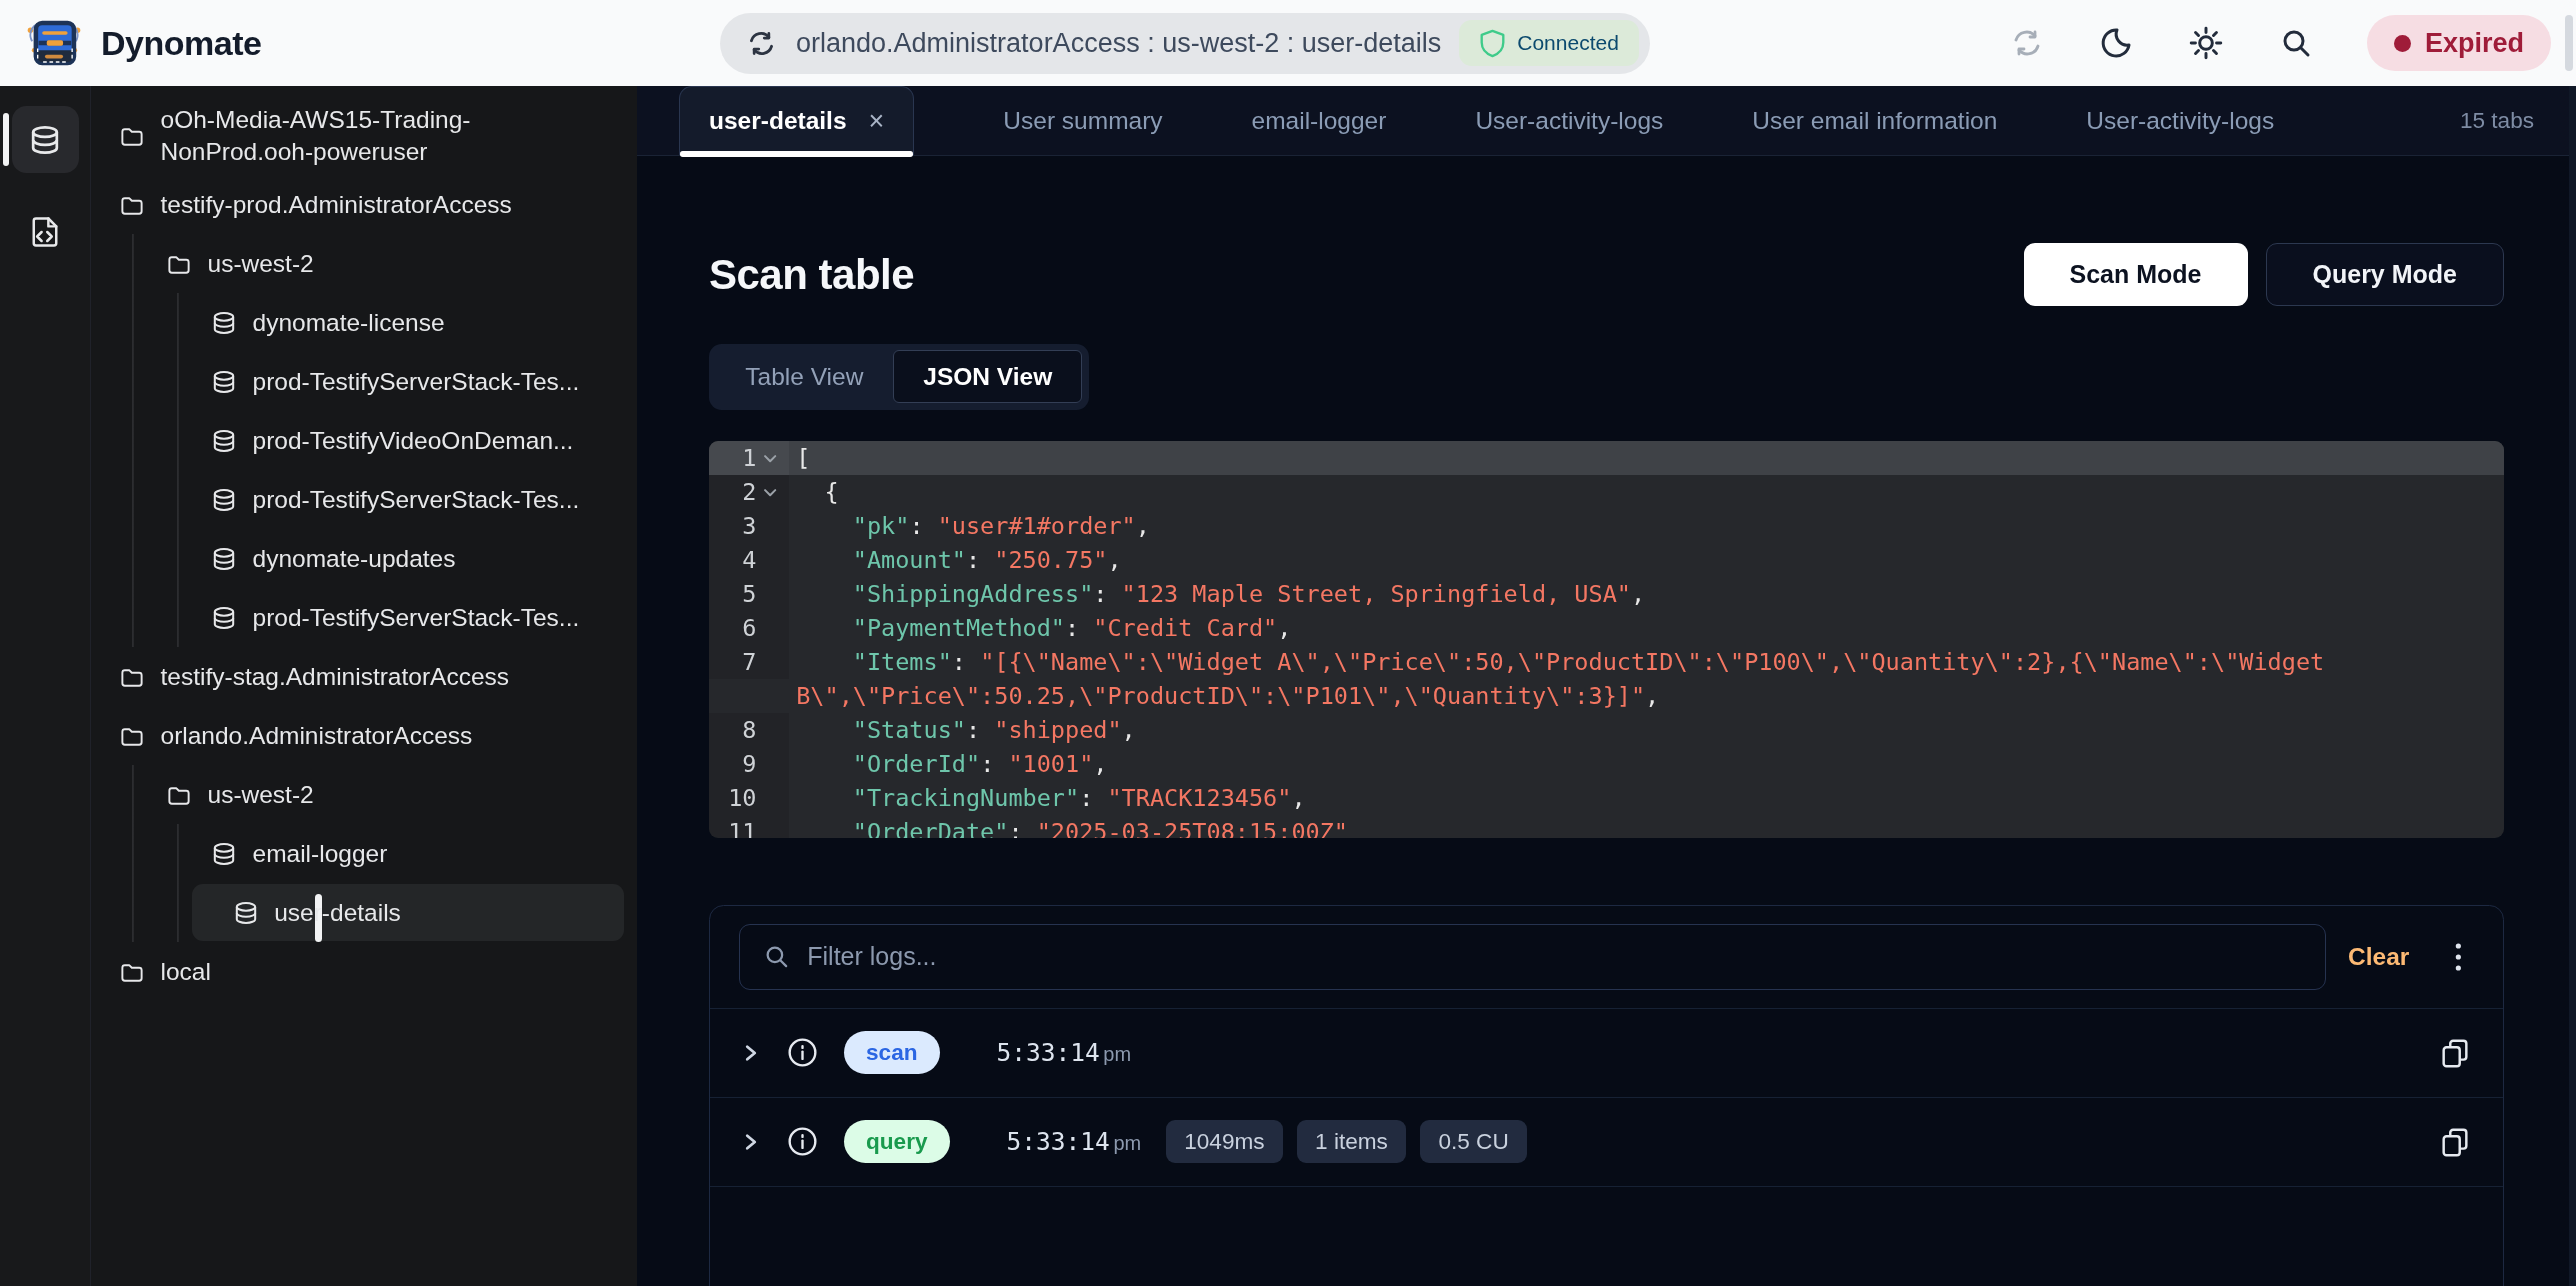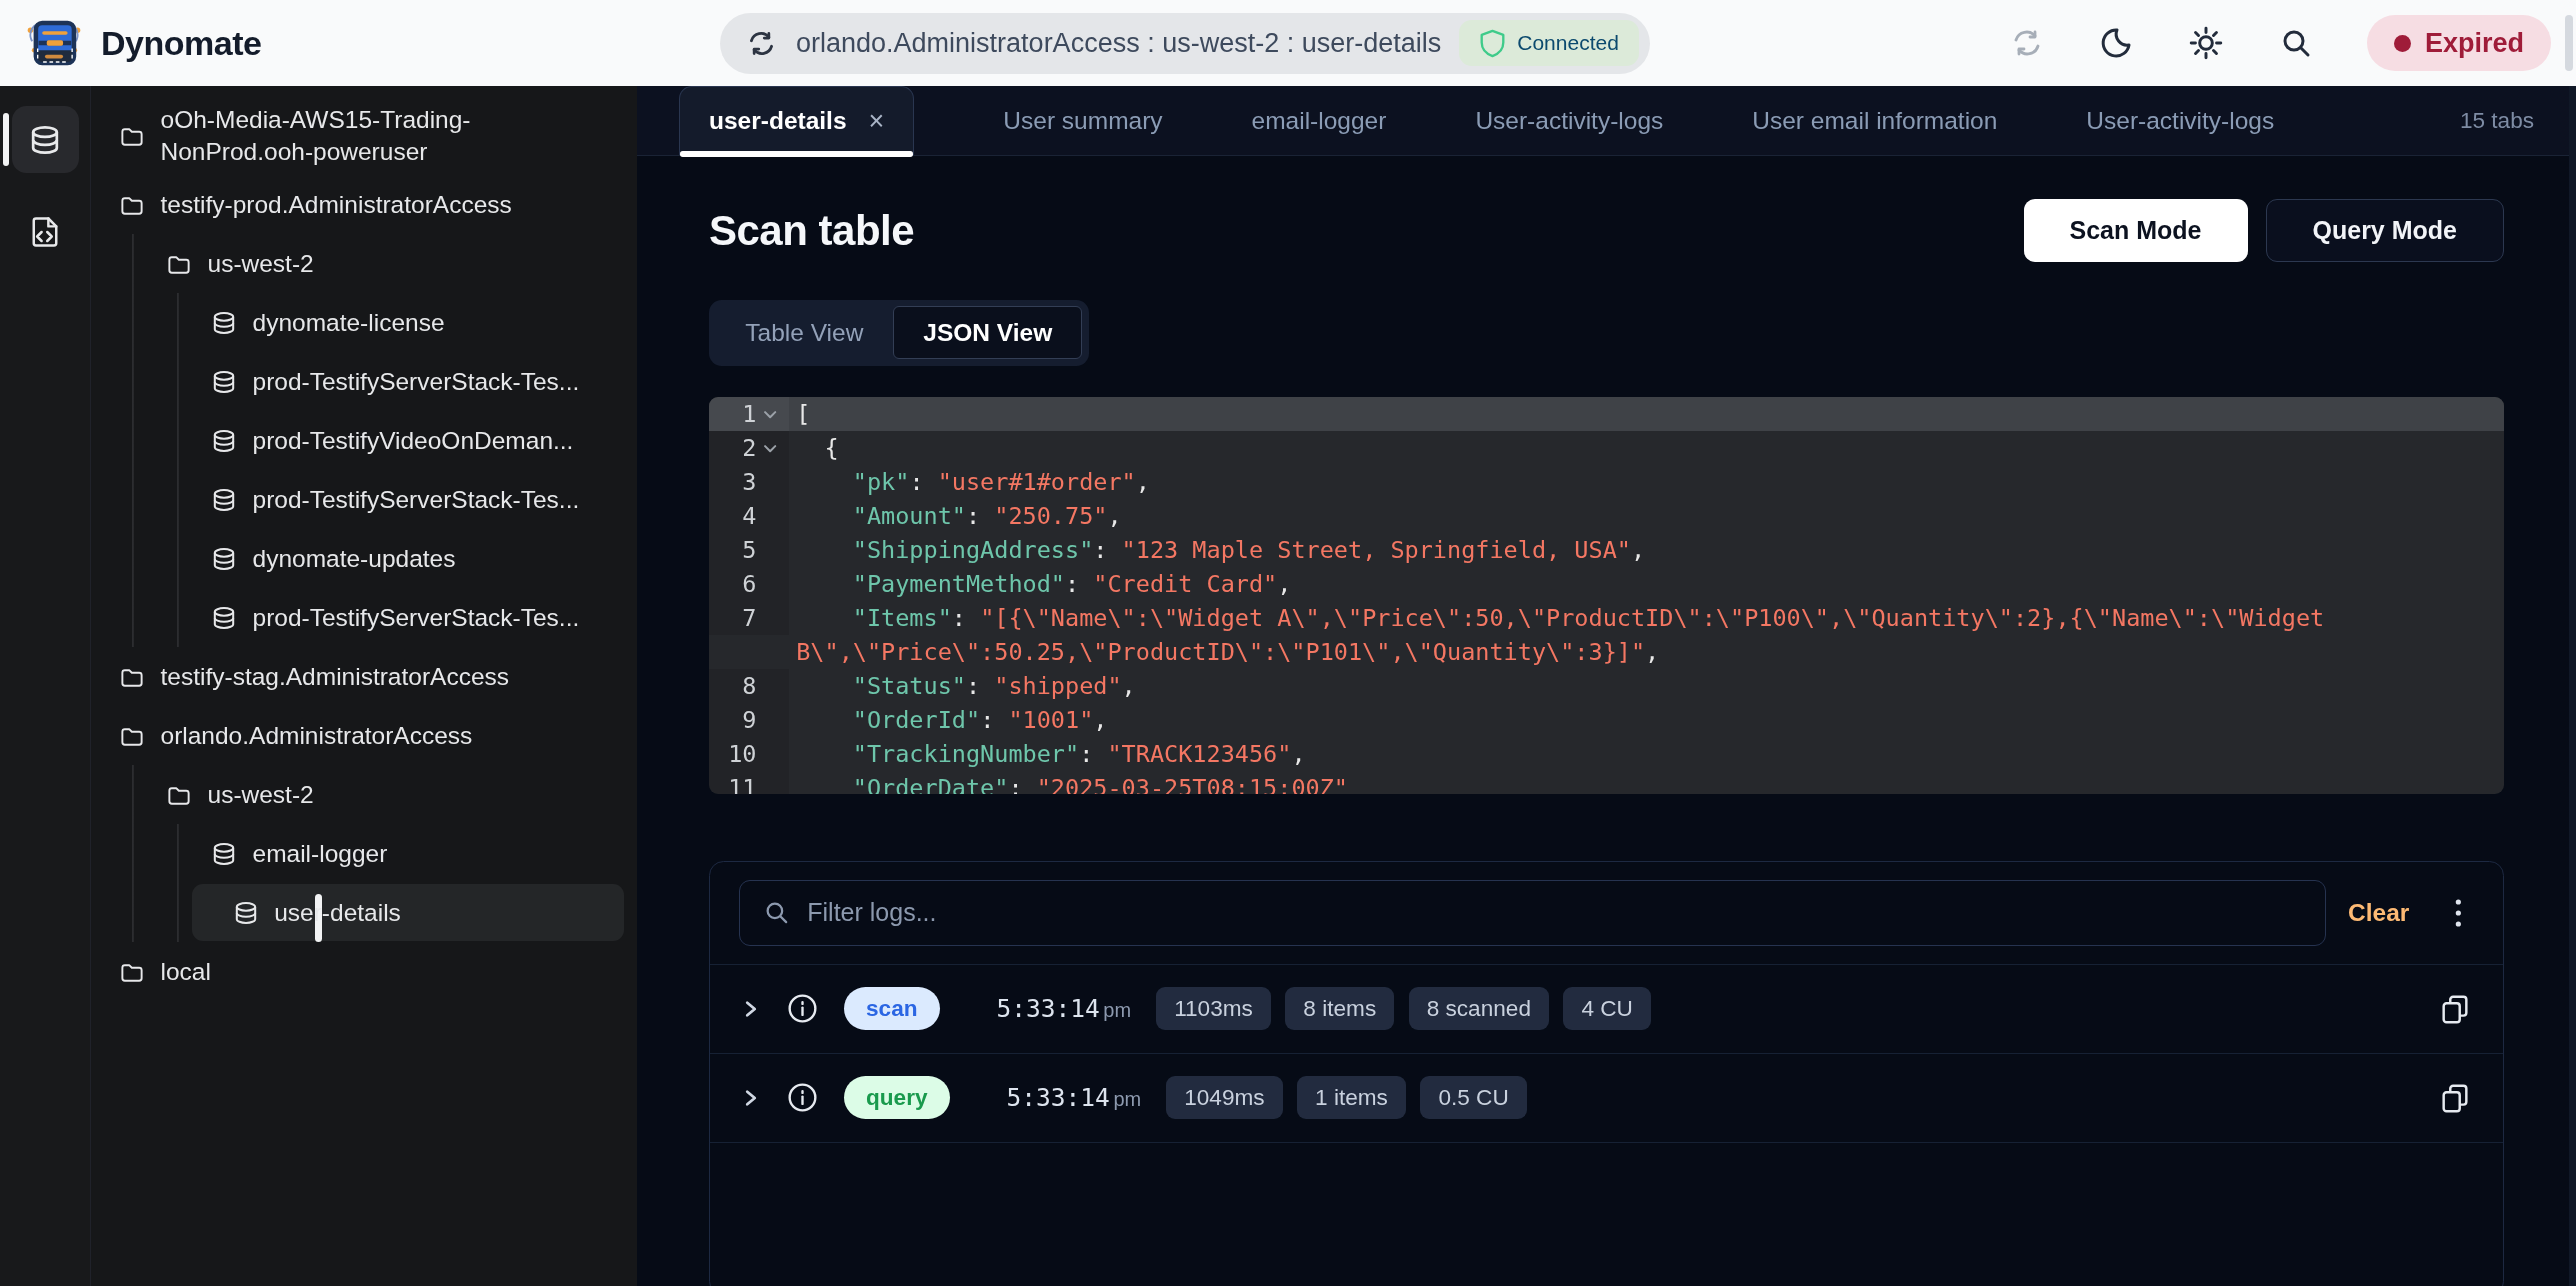--- a/index.html
+++ b/index.html
@@ -76,21 +76,21 @@
   .tab { color: #8b9cb5; font-size: 24.5px; white-space: nowrap; display: flex; align-items: center; }
   .tab.active { align-self: flex-end; height: 69px; background: #141b2b; border: 1.8px solid #2a3650;
                 border-bottom: none; border-radius: 12.7px 12.7px 0 0; gap: 22px; padding: 0 29px;
                 color: #ffffff; font-weight: 700; position: relative; }
   .tab.active::after { content: ""; position: absolute; left: 0; right: 0; bottom: -1.8px;
                        height: 5.4px; background: #ffffff; border-radius: 2.7px; }
   .tab-close { color: #a9b4c6; font-weight: 400; font-size: 27px; line-height: 1; }
   .tab-count { margin-left: auto; color: #7e8ca4; font-size: 22.6px; }
 
   .content { padding: 0 72px; }
-  .content-head { margin-top: 43px; display: flex; justify-content: space-between; align-items: center; }
+  .content-head { margin-top: 87px; display: flex; justify-content: space-between; align-items: center; }
   h1.page-title { font-size: 42px; font-weight: 700; color: #f5f7fa; letter-spacing: -0.5px; }
   .mode-group { display: flex; gap: 18px; }
   .btn-mode { font-size: 25px; font-weight: 600; padding: 0 46px; height: 63px;
               border-radius: 11px; display: flex; align-items: center; }
   .btn-scan { background: #ffffff; color: #0c1220; border: none; }
   .btn-query { background: #0a0f1e; color: #f2f4f8; border: 1.8px solid #2c3850; }
 
   .toggle { margin-top: 38px; display: inline-flex; background: #151d2f; border-radius: 12.7px;
             padding: 6.3px; }
   .toggle .opt { font-size: 24.5px; color: #93a1b8; padding: 0 29px; height: 53px;
@@ -553,26 +553,20 @@
                 </span>
                 <span class="info">
                   <svg width="33" height="33" viewBox="0 0 36 36" fill="none" stroke="currentColor" stroke-width="2.6" stroke-linecap="round">
                     <circle cx="18" cy="18" r="14"></circle>
                     <line x1="18" y1="11" x2="18" y2="13"></line>
                     <line x1="18" y1="17" x2="18" y2="25"></line>
                   </svg>
                 </span>
                 <span class="op-pill op-scan">scan</span>
                 <span class="time">5:33:14<span class="ampm">pm</span></span>
-                <span class="metrics">
-                  <span class="metric">1103ms</span>
-                  <span class="metric">8 items</span>
-                  <span class="metric">8 scanned</span>
-                  <span class="metric">4 CU</span>
-                </span>
                 <button class="copy-btn">
                   <span style="display:flex">
                     <svg width="34" height="34" viewBox="0 0 36 36" fill="none" stroke="currentColor" stroke-width="2.6" stroke-linejoin="round">
                       <rect x="13" y="5" width="17" height="20" rx="3"></rect>
                       <rect x="6" y="12" width="17" height="20" rx="3" fill="#060b16"></rect>
                     </svg>
                   </span>
                 </button>
               </div>
               <div class="log-row">

